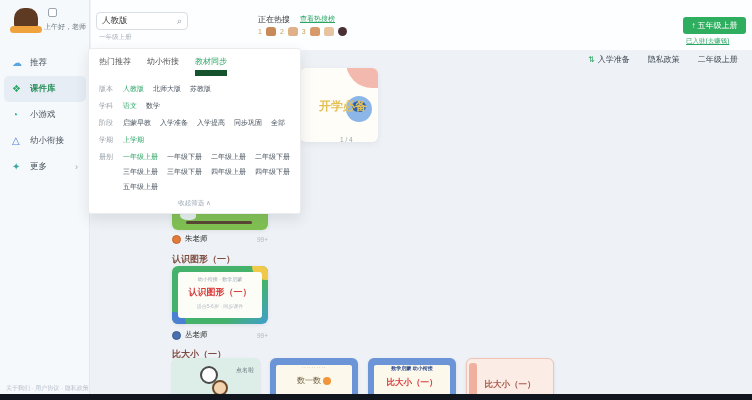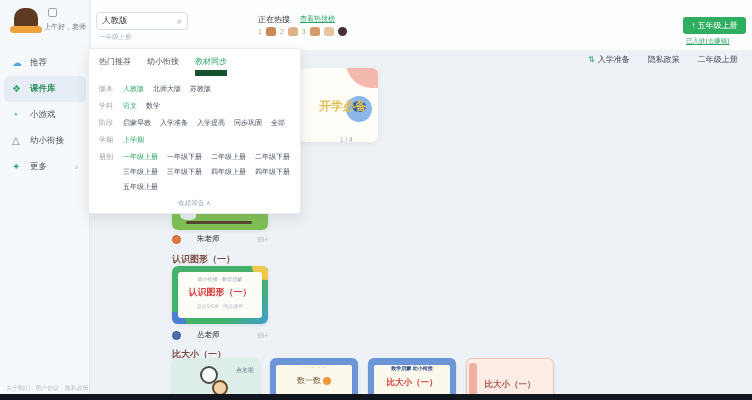--- a/index.html
+++ b/index.html
@@ -62,21 +62,21 @@
   .banner-text { position:absolute; left:7px; top:30px; font-size:12px; color:#e4c057; font-weight:bold;margin-left:12px; }
   .banner-page { left:340px; top:136px; font-size:6.5px; color:#9aa7b2; }
 
   .card { border-radius:6px; overflow:hidden; box-shadow:0 1px 4px rgba(0,0,0,.08); cursor:pointer; }
   .card-grass { left:172px; top:168px; width:96px; height:62px; background:linear-gradient(180deg,#cfeaf4 0%,#cfeaf4 32%,#8cc95e 38%,#7fc050 100%); }
   .grass-title { position:absolute; left:0; right:0; top:10px; text-align:center; font-size:7px; color:#fff; text-shadow:0 1px 1px rgba(0,0,0,.25); }
   .cloud { position:absolute; background:#fff; border-radius:50%; opacity:.9; }
   .goose { position:absolute; left:8px; bottom:10px; width:16px; height:9px; background:#e9f3f0; border-radius:50% 40% 40% 50%; }
   .rail { position:absolute; left:14px; bottom:6px; width:66px; height:3px; background:#5a4632; border-radius:2px; }
 
-  .cap-row { display:flex; align-items:center; gap:16px; }
+  .cap-row { display:flex; align-items:center; gap:4px; }
   .cap1 { left:172px; top:234px; width:96px; }
   .cap2 { left:172px; top:330px; width:96px; }
   .avatar { width:9px; height:9px; border-radius:50%; flex:none; }
   .av-orange { background:#e07b39; border:1px solid #c9622a; }
   .av-blue { background:#4a6fae; border:1px solid #3a5a92; }
   .cap-name { font-size:7.5px; color:#333; }
   .cap-stat { margin-left:auto; font-size:6.5px; color:#b2bac2; }
 
   .sec-title { font-size:9px; font-weight:bold; color:#7d4b40; }
   .sec1 { left:172px; top:253px; }

